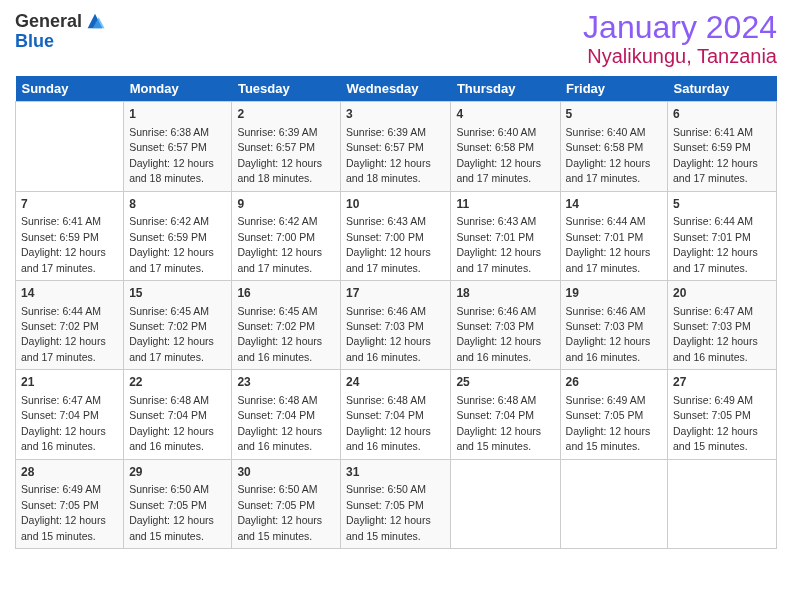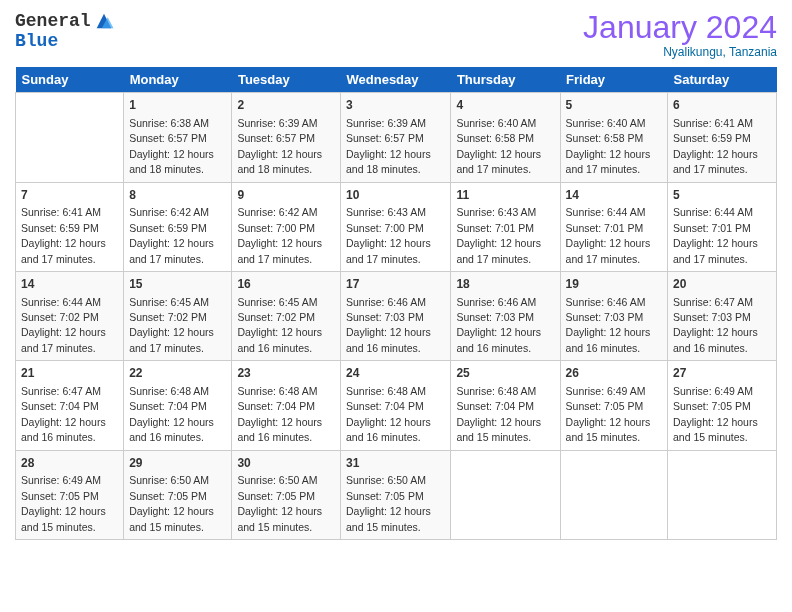--- a/index.html
+++ b/index.html
@@ -18,21 +18,20 @@
     }
     .header {
       display: flex;
       justify-content: space-between;
       align-items: flex-start;
       margin-bottom: 8px;
     }
     .logo {
       display: flex;
       align-items: center;
-      font-family: Liberation Mono, monospace;
     }
     .logo-text-general {
       font-size: 18px;
       font-weight: bold;
       color: #333;
       line-height: 1;
     }
     .logo-text-blue {
       font-size: 18px;
       font-weight: bold;
@@ -47,22 +46,22 @@
     .title-block {
       text-align: right;
     }
     .month-title {
       font-size: 32px;
       font-weight: normal;
       color: #8b5cf6;
       line-height: 1.1;
     }
     .location-title {
-      font-size: 12px;
-      color: #0369a1;
+      font-size: 20px;
+      color: #be185d;
     }
     table {
       width: 100%;
       border-collapse: collapse;
       font-size: 11px;
     }
     thead tr th {
       background-color: #1565c0;
       color: #fff;
       text-align: left;

